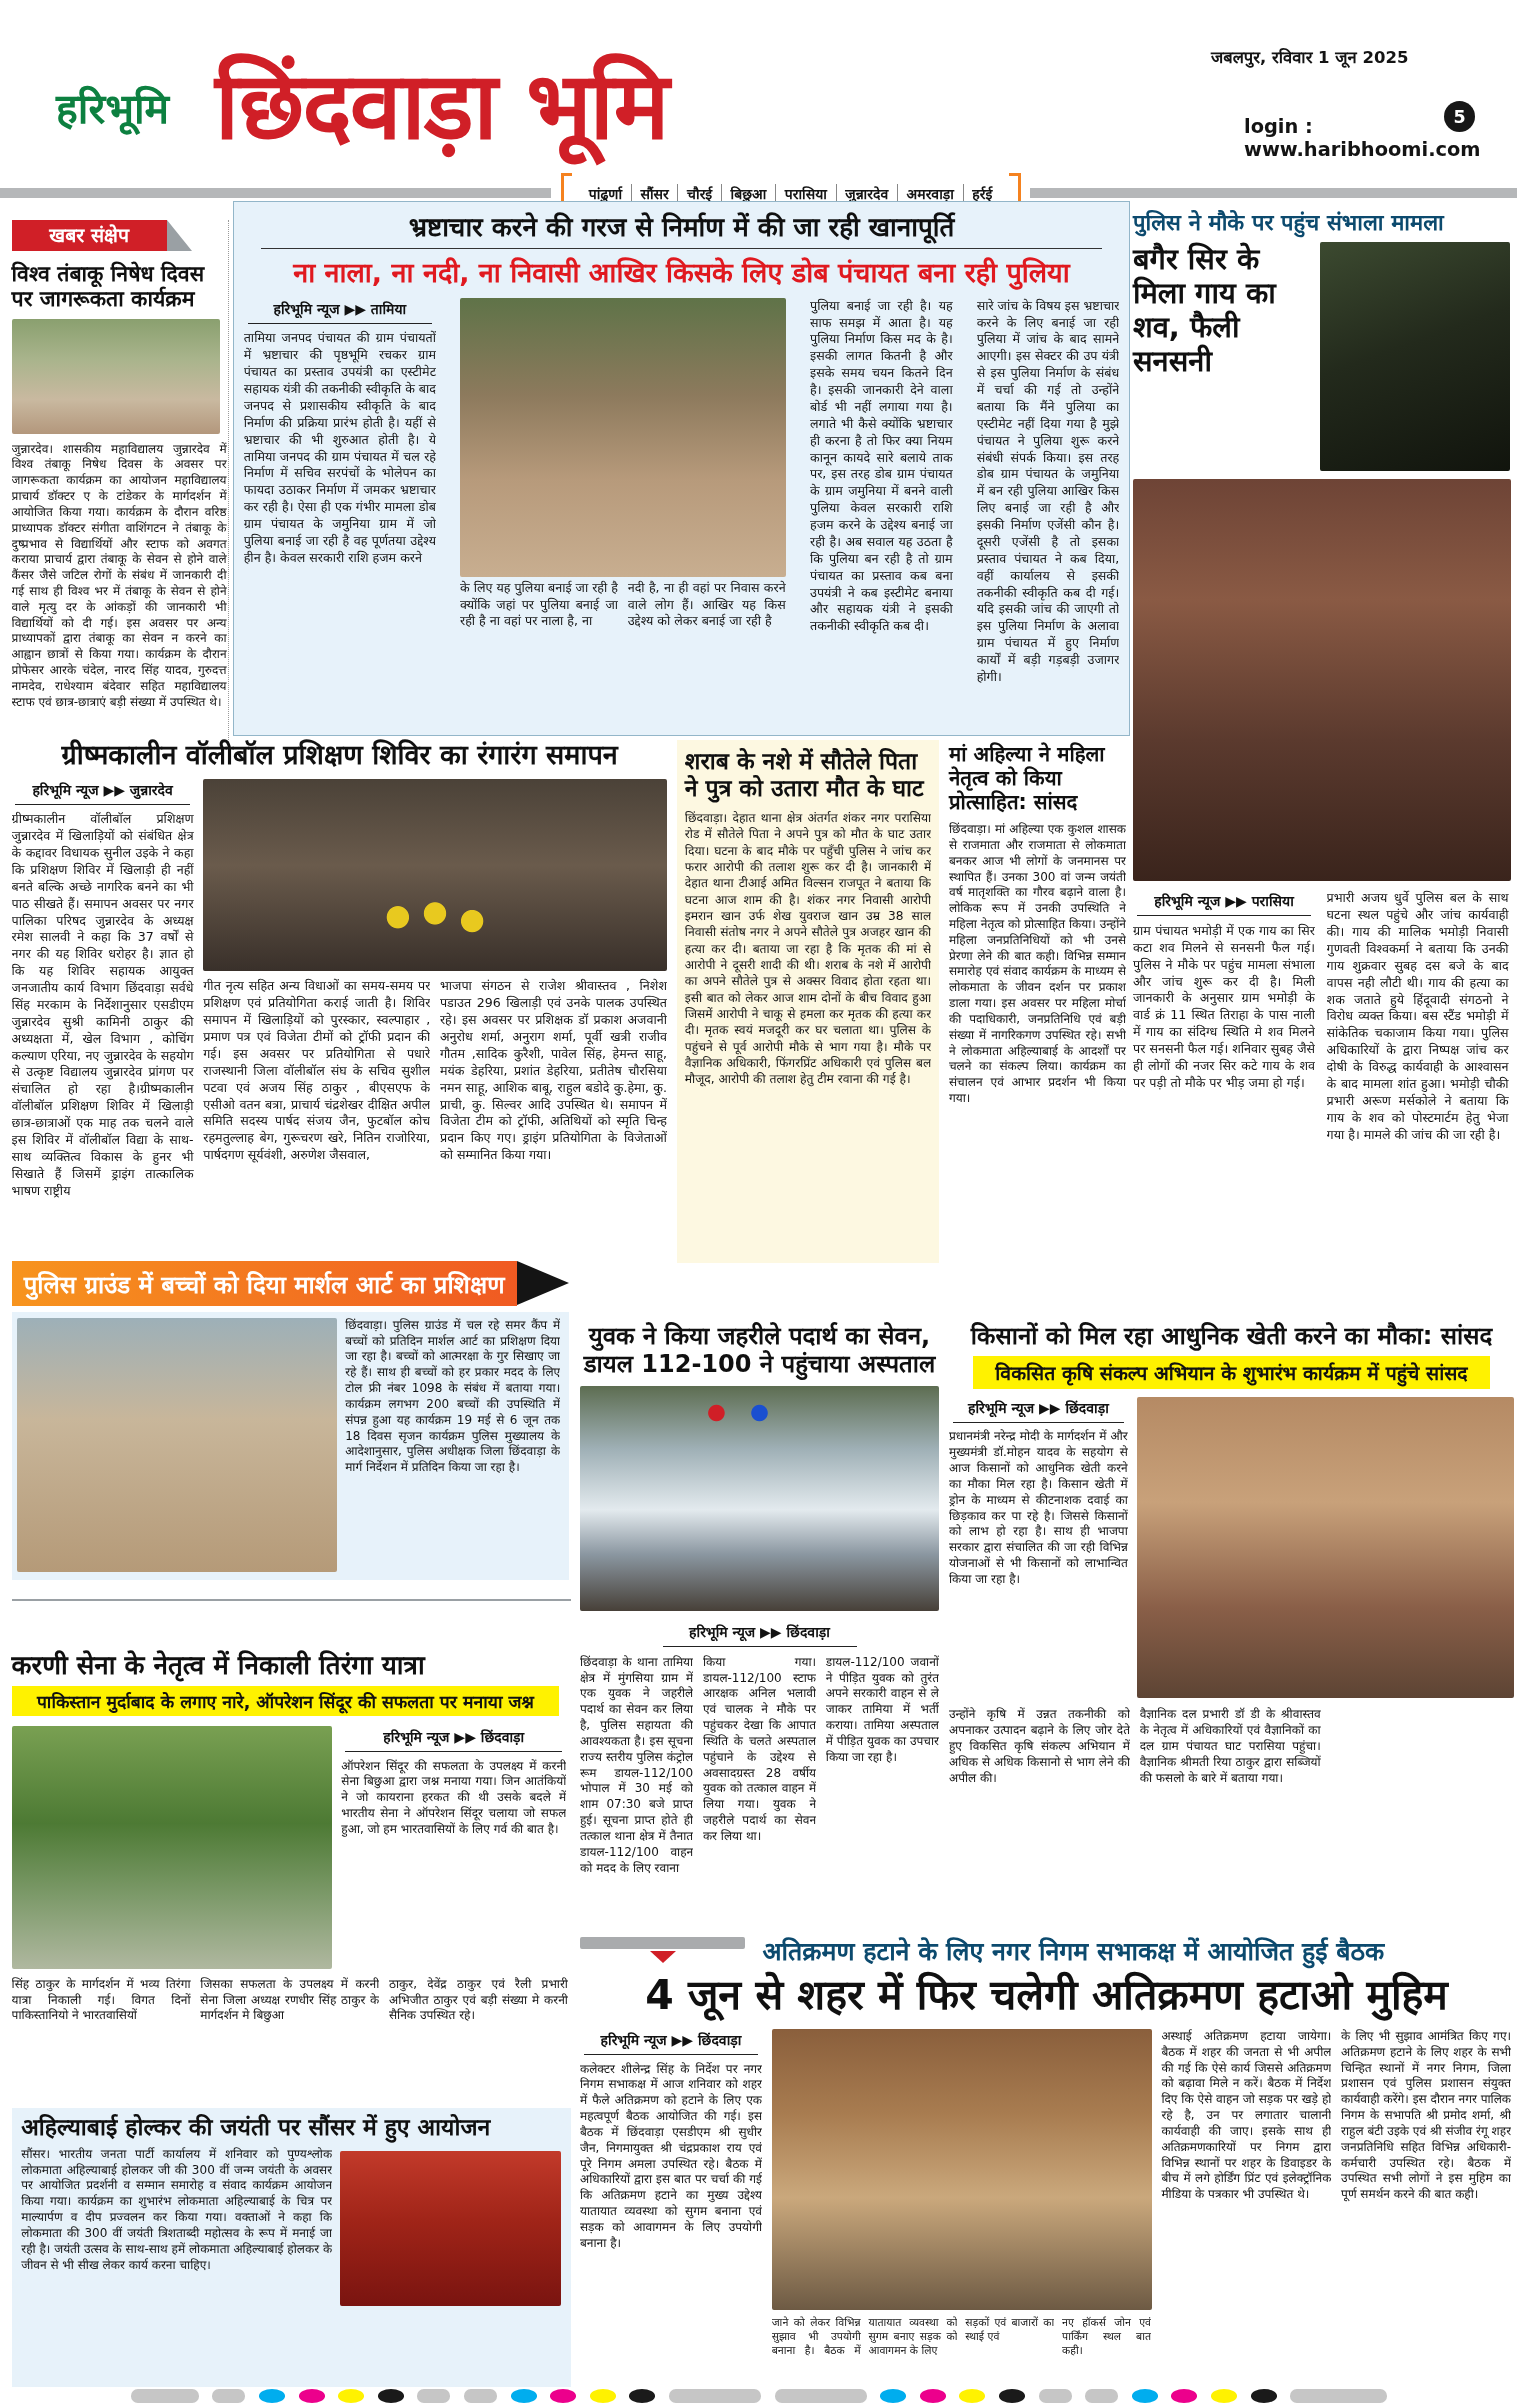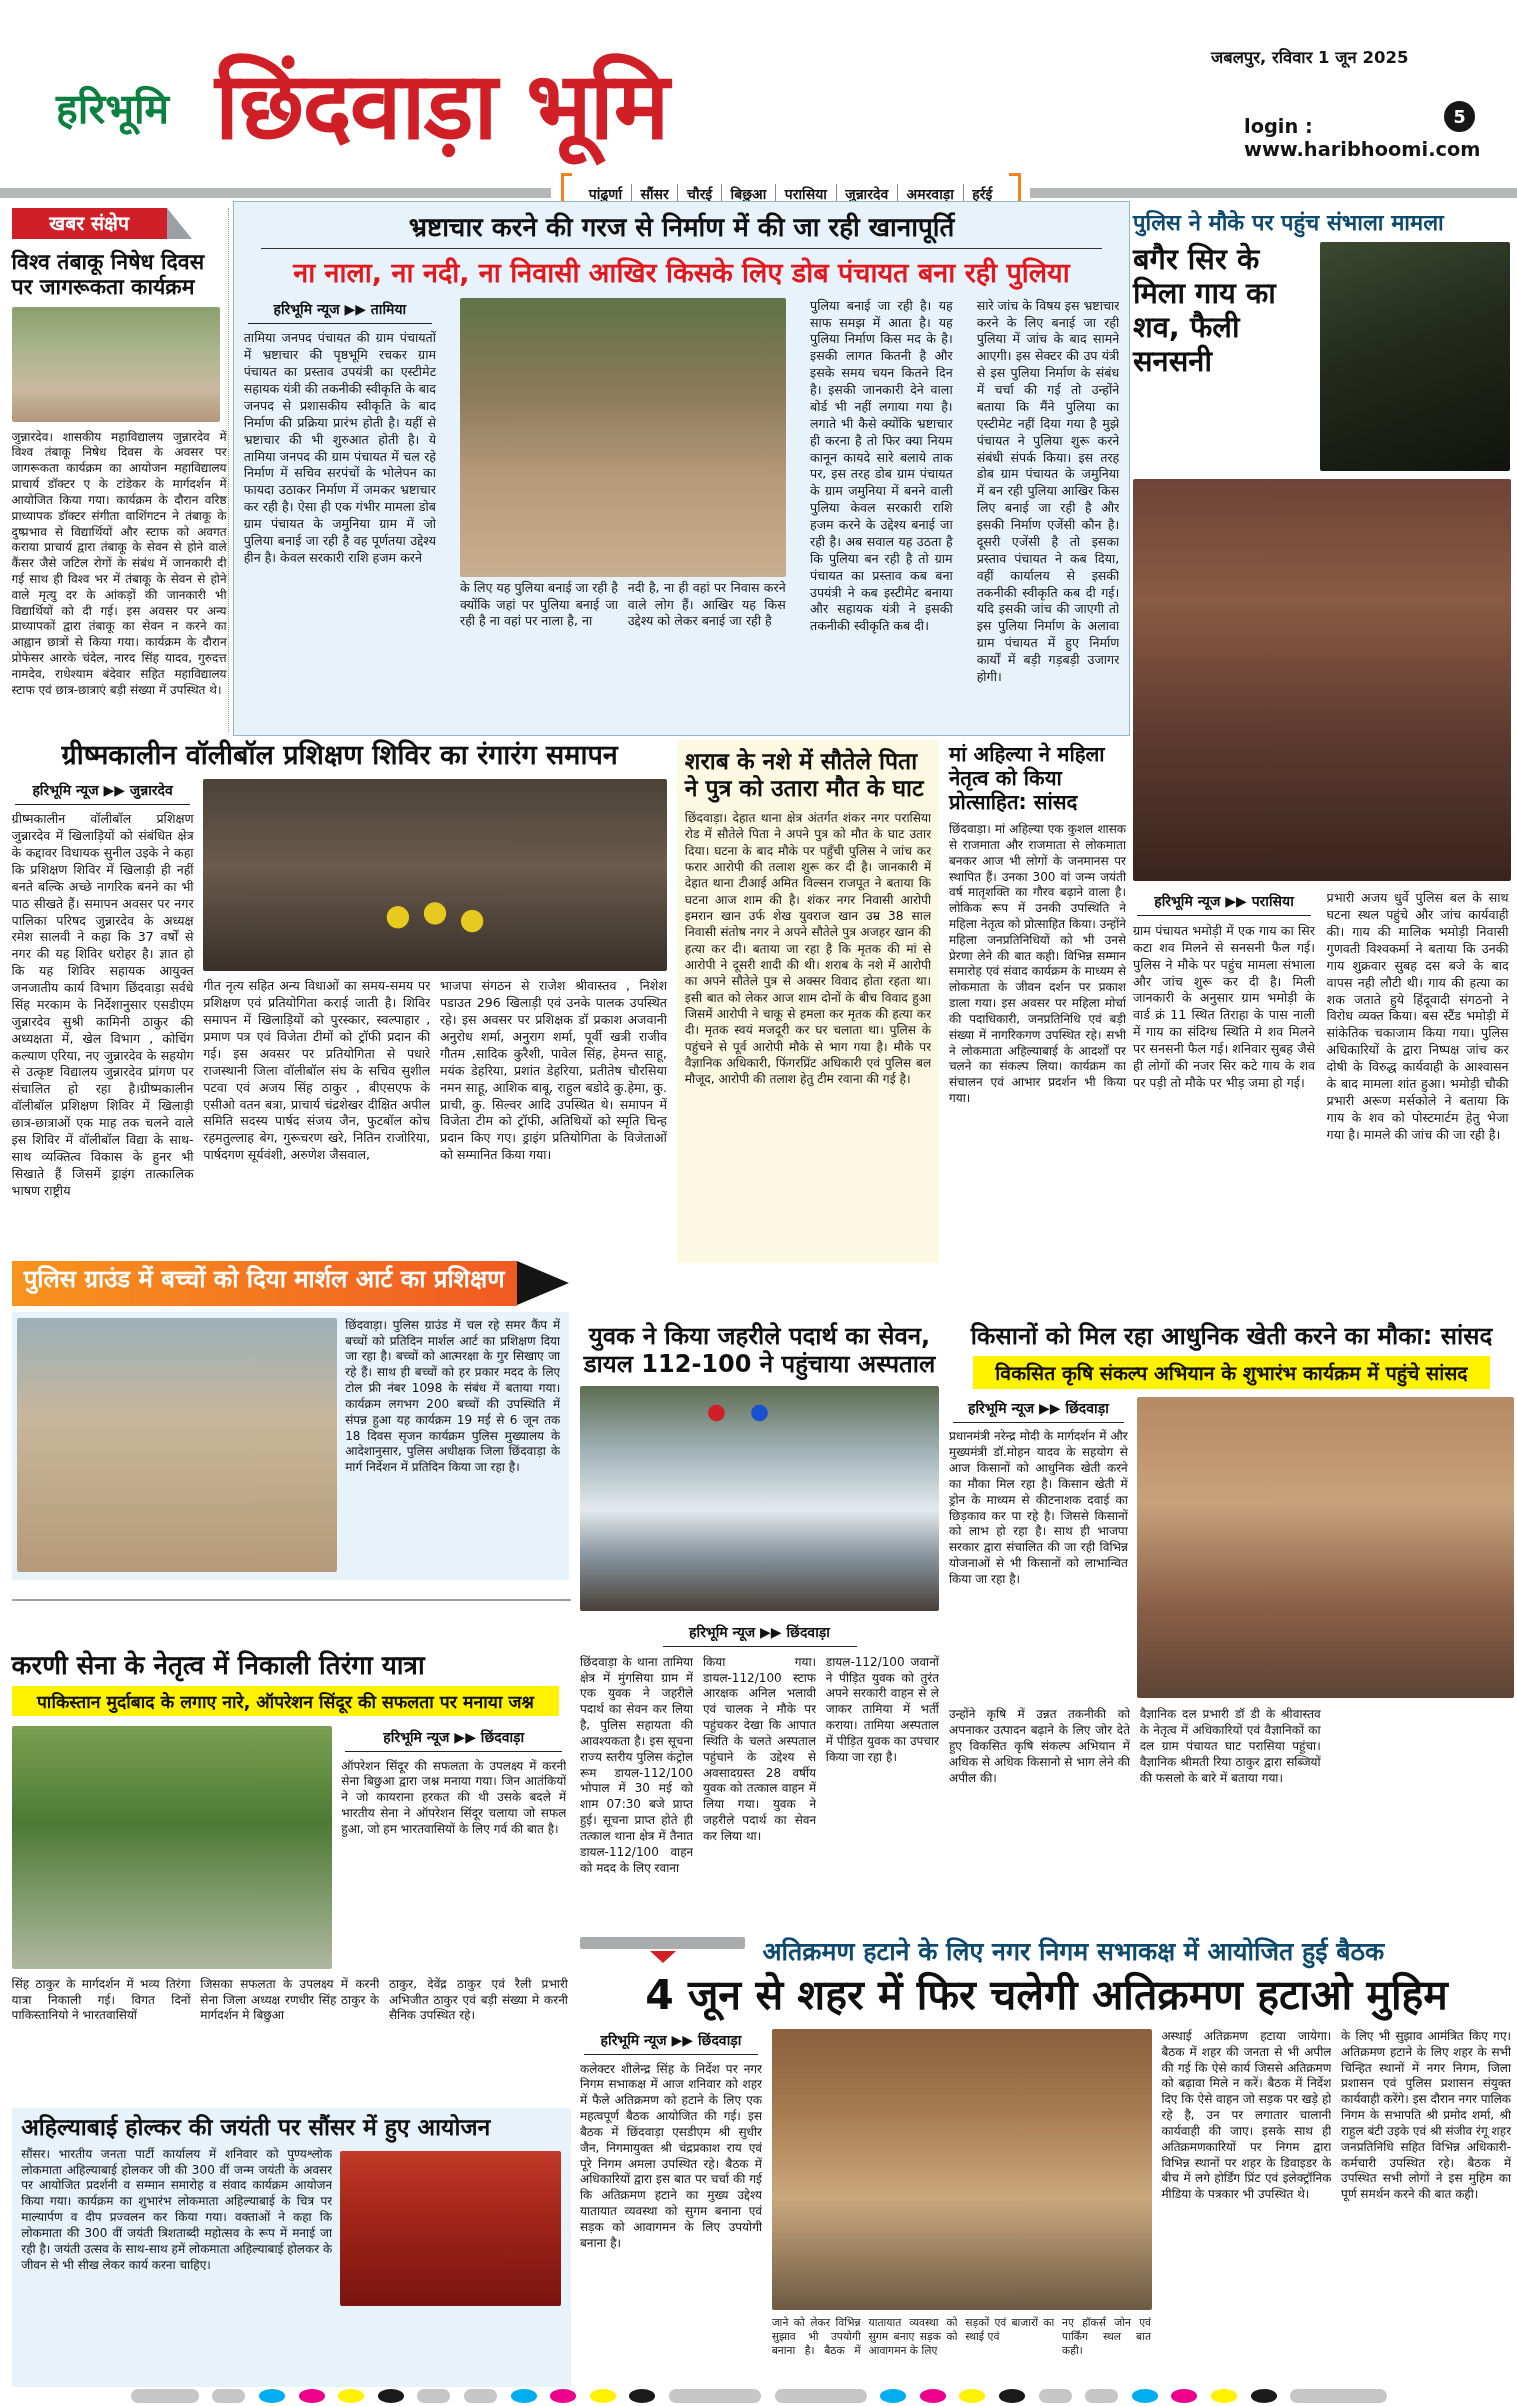--- a/index.html
+++ b/index.html
@@ -33,21 +33,21 @@
   
   .badge{background:#d01f27;color:#fff;font-weight:bold;font-size:19.4px;text-align:center;
          width:155px;height:31px;line-height:31px;position:relative}
   .badge .fold{position:absolute;right:-25px;top:0;width:0;height:0;
                border-left:25px solid #9aa0a4;border-top:31px solid transparent}
   
   .bluebox{background:#e7f2fa;border:1px solid #93b6c9}
   .creambox{background:#fdf8e1}
   .yellow-sub{background:#fff200;font-weight:bold;font-size:19.4px;text-align:center;padding:2.9px 5.8px;color:#111}
   .orange-banner{background:linear-gradient(90deg,#f7941e,#f05a22);color:#fff;font-weight:bold;
-                 font-size:24px;display:flex;justify-content:center;height:45px;position:relative}
+                 font-size:24px;display:flex;align-items:center;justify-content:center;height:45px;position:relative}
   .orange-banner .arrow{position:absolute;right:-52px;top:0;width:0;height:0;
         border-top:22px solid transparent;border-bottom:22px solid transparent;border-left:52px solid #141414}
   .graybar{background:#a9abad;height:11.6px;border-radius:1.9px}
   .chev{width:0;height:0;border-left:13.6px solid transparent;border-right:13.6px solid transparent;
         border-top:12.6px solid #d01f27;margin:1.9px auto 0}
   
   .regrow{display:flex;align-items:center;gap:13.6px;justify-content:center}
   .dot{width:26px;height:13.6px;border-radius:50%}
   .pill{height:13.6px;border-radius:6.8px;background:#c6c6c6}
   .dotted-r{border-right:1.9px dotted #9a9a9a}
@@ -70,21 +70,21 @@
     <li>चौरई</li>
     <li>बिछुआ</li>
     <li>परासिया</li>
     <li>जुन्नारदेव</li>
     <li>अमरवाड़ा</li>
     <li>हर्रई</li>
   </ul>
   <span class="bracket r"></span>
 </div>
 
-<div class="abs dotted-r" style="left:11.6px;top:208px;width:215px;height:524px;padding-right:1px">
+<div class="abs dotted-r" style="left:11.6px;top:220px;width:215px;height:524px;padding-right:1px">
   <div class="badge">
     <span>खबर संक्षेप</span>
     <span class="fold"></span>
   </div>
   <div class="hl-black" style="font-size:21.3px;margin:9.7px 0 7.8px">विश्व तंबाकू निषेध दिवस पर जागरूकता कार्यक्रम</div>
   <div class="photo" style="width:208px;height:115px;background:linear-gradient(180deg,#8aa06f 0%,#a9b48c 35%,#c9b9a0 70%,#b3977c 100%)"></div>
   <div class="colsm" style="height:359px;margin-top:7.8px">जुन्नारदेव। शासकीय महाविद्यालय जुन्नारदेव में विश्व तंबाकू निषेध दिवस के अवसर पर जागरूकता कार्यक्रम का आयोजन महाविद्यालय प्राचार्य डॉक्टर ए के टांडेकर के मार्गदर्शन में आयोजित किया गया। कार्यक्रम के दौरान वरिष्ठ प्राध्यापक डॉक्टर संगीता वाशिंगटन ने तंबाकू के दुष्प्रभाव से विद्यार्थियों और स्टाफ को अवगत कराया प्राचार्य द्वारा तंबाकू के सेवन से होने वाले कैंसर जैसे जटिल रोगों के संबंध में जानकारी दी गई साथ ही विश्व भर में तंबाकू के सेवन से होने वाले मृत्यु दर के आंकड़ों की जानकारी भी विद्यार्थियों को दी गई। इस अवसर पर अन्य प्राध्यापकों द्वारा तंबाकू का सेवन न करने का आह्वान छात्रों से किया गया। कार्यक्रम के दौरान प्रोफेसर आरके चंदेल, नारद सिंह यादव, गुरुदत्त नामदेव, राधेश्याम बंदेवार सहित महाविद्यालय स्टाफ एवं छात्र-छात्राएं बड़ी संख्या में उपस्थित थे।</div>
 </div>
 
 <div class="abs bluebox" style="left:233px;top:201px;width:895px;height:533px">

